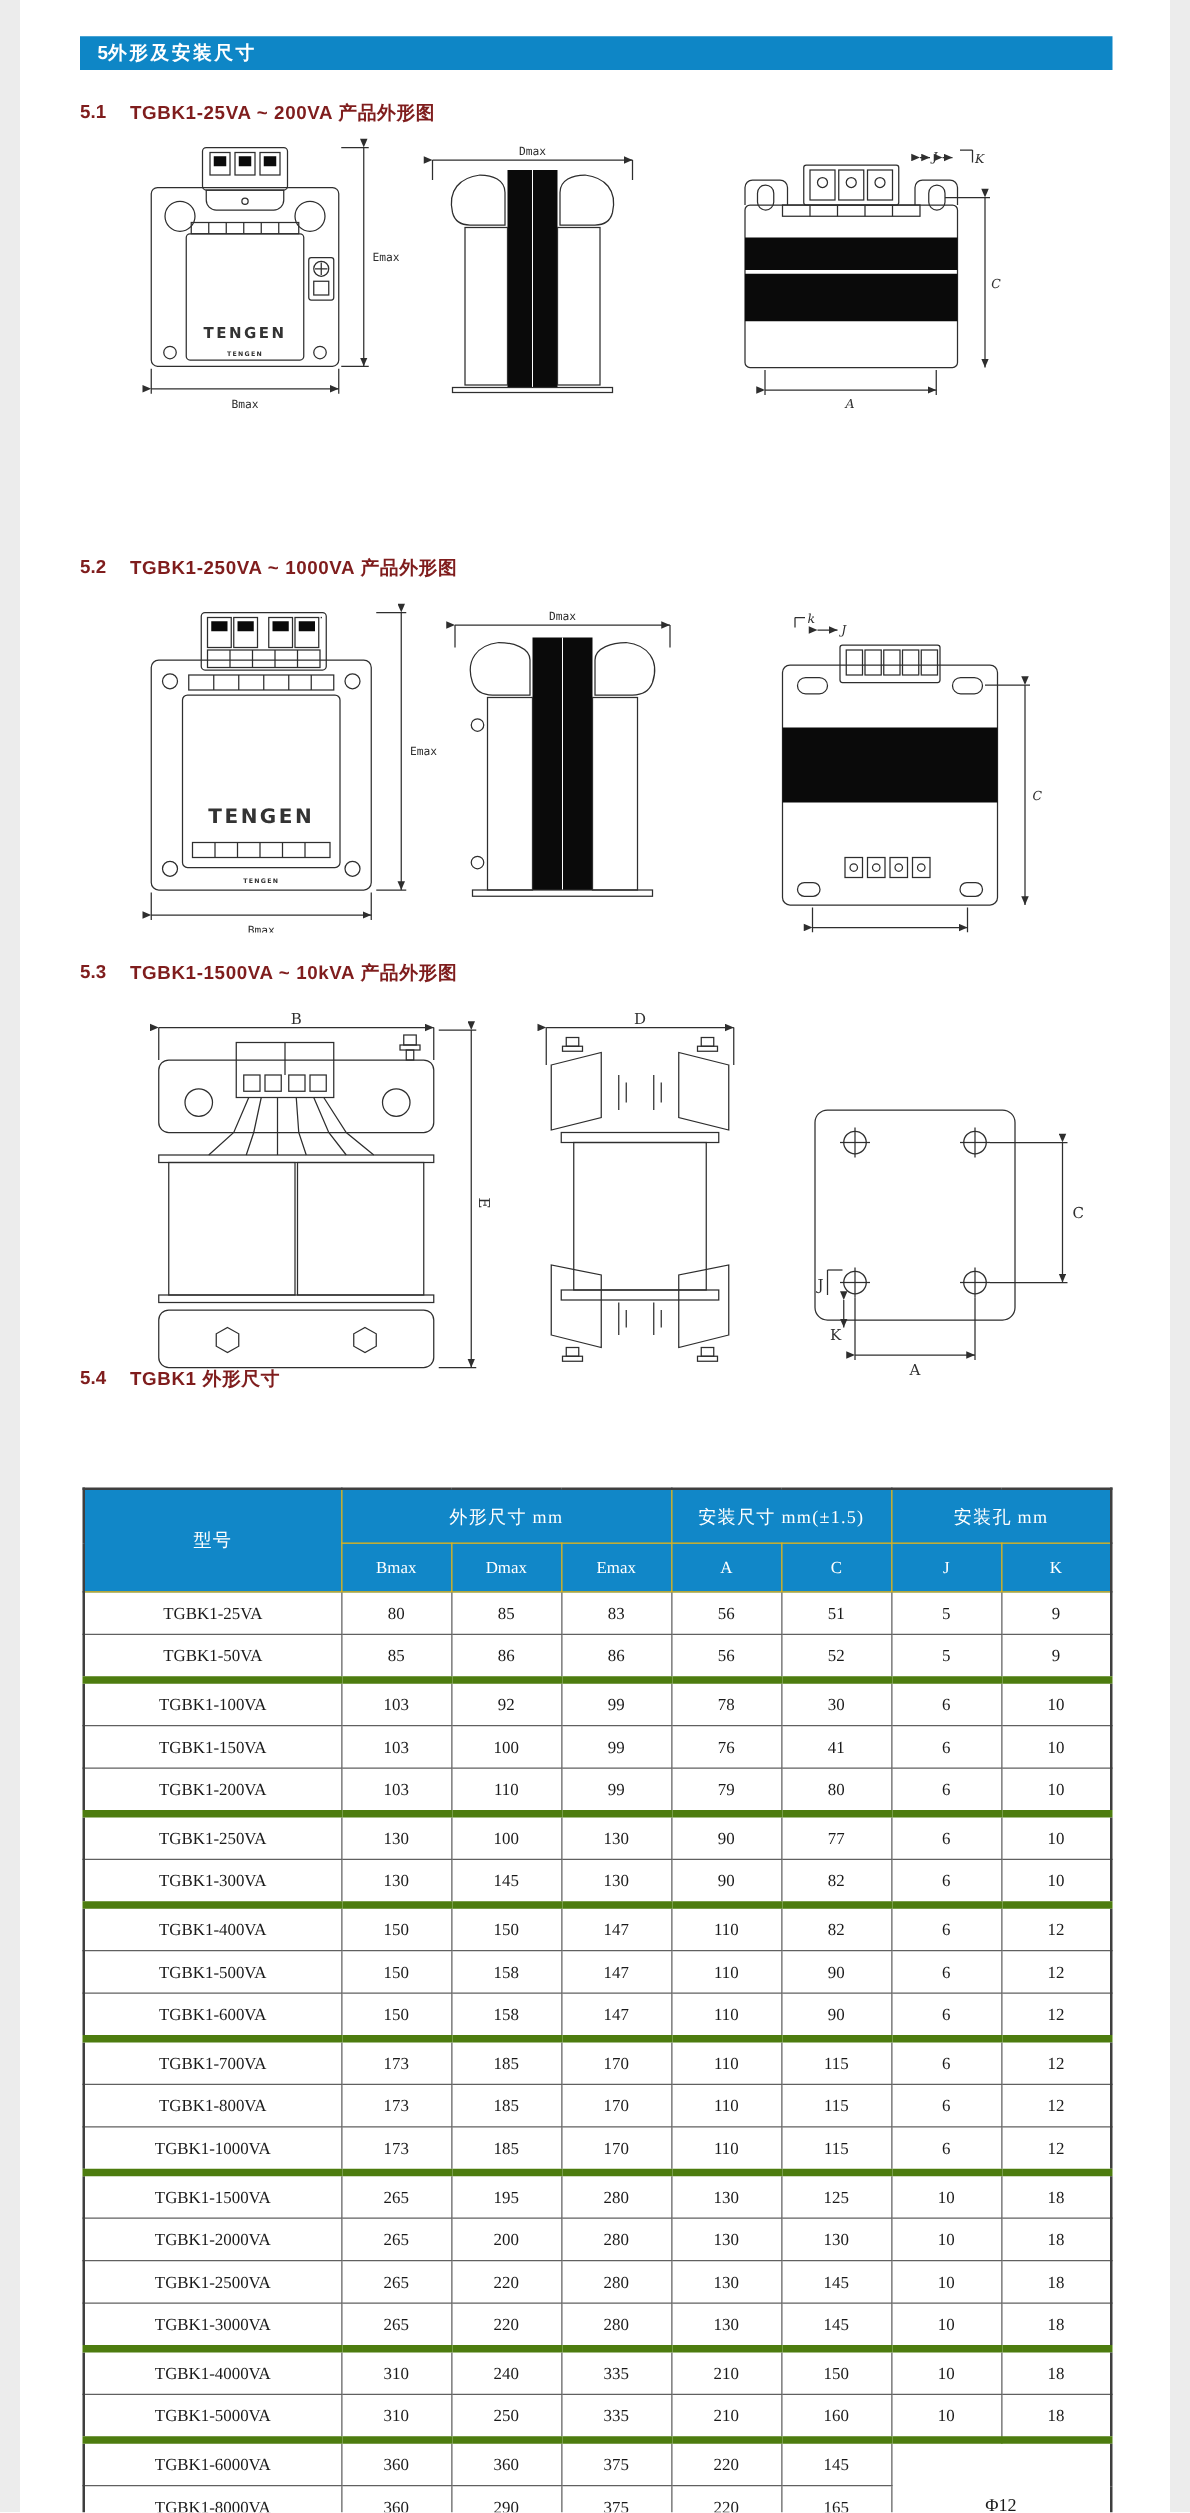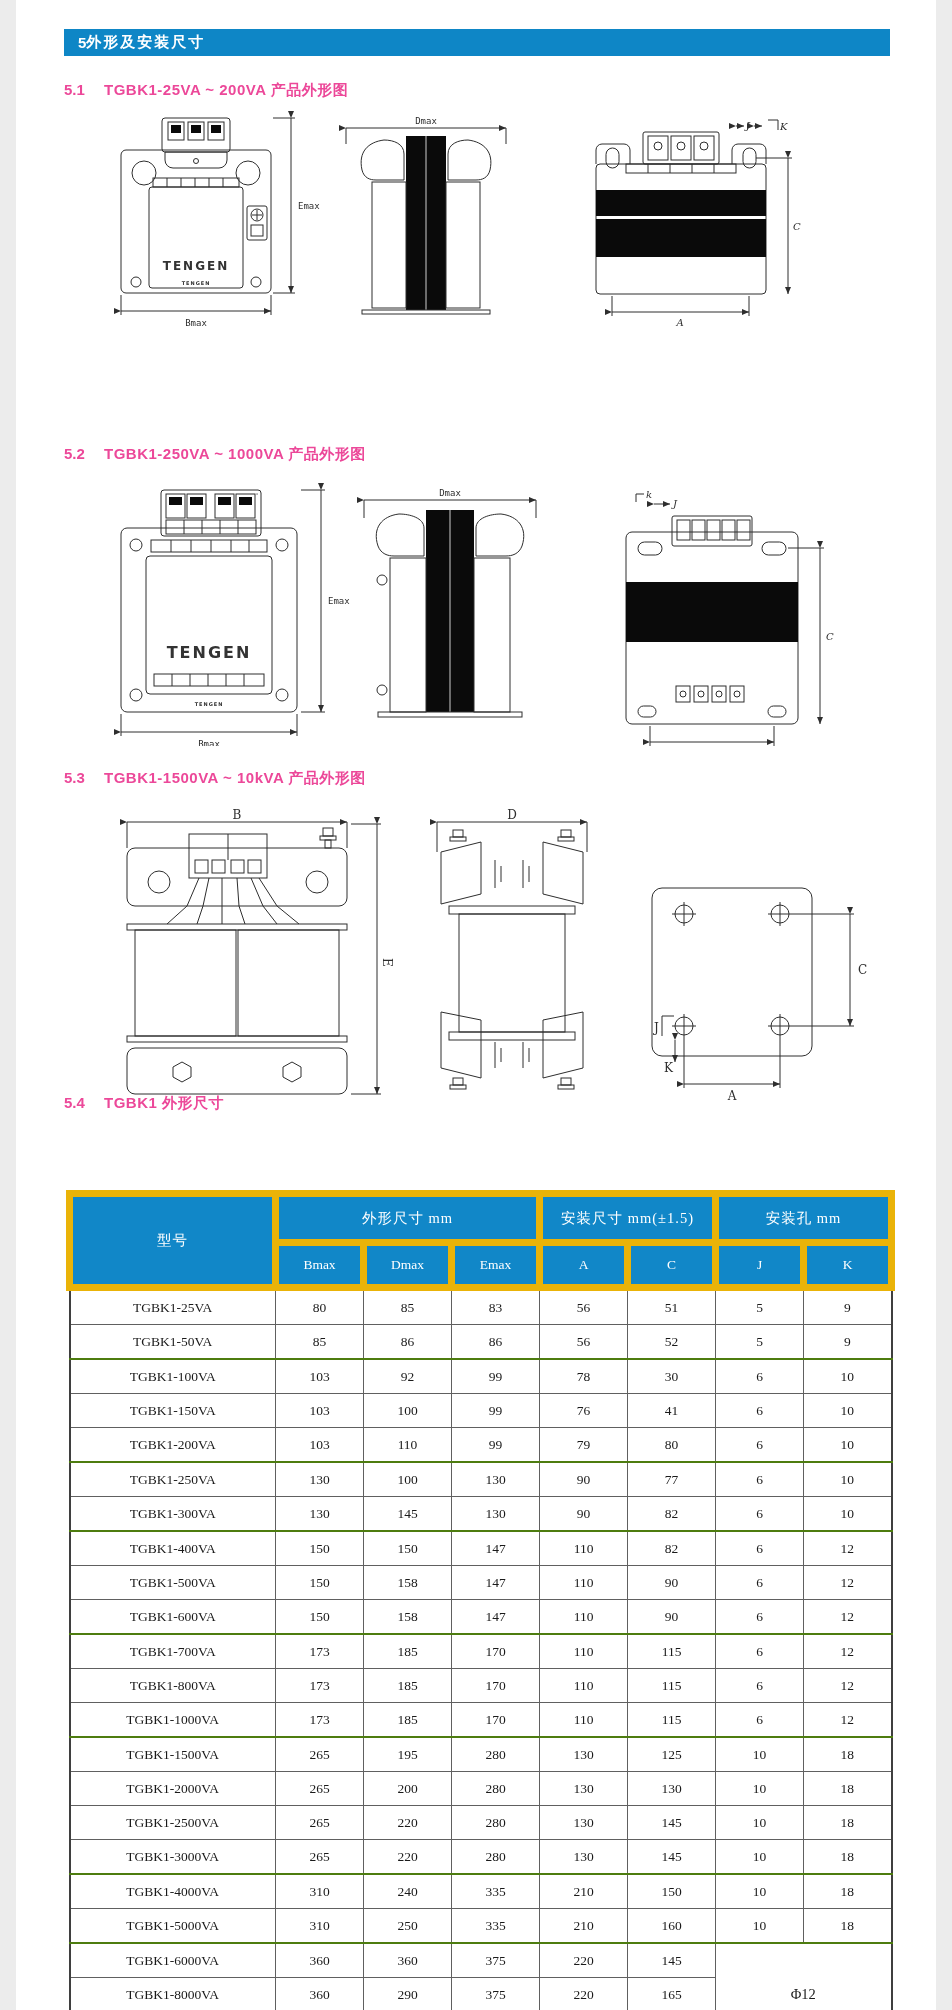--- a/index.html
+++ b/index.html
@@ -6,21 +6,21 @@
   #page{position:relative;width:952px;height:2010px;background:#ffffff;overflow:hidden;
         font-family:"Liberation Sans",sans-serif;}
   .edge{position:absolute;top:0;bottom:0;width:16px;background:#ececec;}
   .edge.l{left:0}.edge.r{right:0}
 
   .bar{position:absolute;left:64px;top:29px;width:826px;height:27px;background:#0e86c6;
        color:#fff;display:flex;align-items:center;font-weight:bold;font-size:15px;}
   .bar .num{margin-left:14px}
   .bar .ttl{margin-left:0;letter-spacing:2px}
 
-  .hd{position:absolute;left:64px;font-size:15px;font-weight:bold;color:#ec4899;display:flex;}
+  .hd{position:absolute;left:64px;font-size:15px;font-weight:bold;color:#7f1d1d;display:flex;}
   .hd .num{width:40px}
   .hd .ttl{letter-spacing:.5px}
   #hd1{top:81px}#hd2{top:445px}#hd3{top:769px}#hd4{top:1094px}
 
   .fig{position:absolute;}
   #fig1{left:106px;top:110px}
   #fig2{left:106px;top:478px}
   #fig3{left:92px;top:806px}
   .fig svg rect,.fig svg circle,.fig svg ellipse,.fig svg path,.fig svg line,.fig svg polyline
       {stroke:#2e2e2e;fill:none;stroke-width:1;}
@@ -30,25 +30,25 @@
   .fig svg .patfill{stroke:#2e2e2e;}
   .dl{font-family:"DejaVu Sans Mono",monospace;font-size:9px;fill:#2e2e2e;}
   .dlb{font-family:"DejaVu Serif",serif;font-size:12px;fill:#2e2e2e;}
   .dli{font-family:"DejaVu Serif",serif;font-style:italic;font-size:10px;fill:#2e2e2e;}
   .brand{font-family:"DejaVu Sans",sans-serif;font-weight:bold;fill:#333;letter-spacing:2px;font-size:12px;}
   .brand-sm{font-family:"DejaVu Sans",sans-serif;font-weight:bold;fill:#333;font-size:5px;letter-spacing:1px;}
   .dim{marker-start:url(#ms);marker-end:url(#me);}
 
   .dims{position:absolute;left:66px;top:1190px;width:822px;border-collapse:collapse;
         font-family:"Liberation Serif",serif;table-layout:fixed;border:2px solid #3f3f3f;}
-  .dims th{background:#1187c8;color:#fff;font-weight:normal;border:7px solid #eab308;}
+  .dims th{background:#1187c8;color:#fff;font-weight:normal;border:1px solid #eab308;}
   .dims tr.g1 th{height:40px;font-size:14.5px;letter-spacing:1px;}
   .dims tr.g2 th{height:36px;font-size:13.5px;letter-spacing:0;}
   .dims td{border:1px solid #606060;text-align:center;height:31px;font-size:13.5px;color:#1a1a1a;}
-  .dims tr.grp td{border-top:2px solid #4d7c0f;}
+  .dims tr.grp td{border-top:6px solid #4d7c0f;}
   .dims td.merged{font-size:14.5px;}
 </style>
 </head>
 <body>
 
 <div id="page">
   <div class="edge l"></div>
   <div class="edge r"></div>
 
   <div class="bar">

